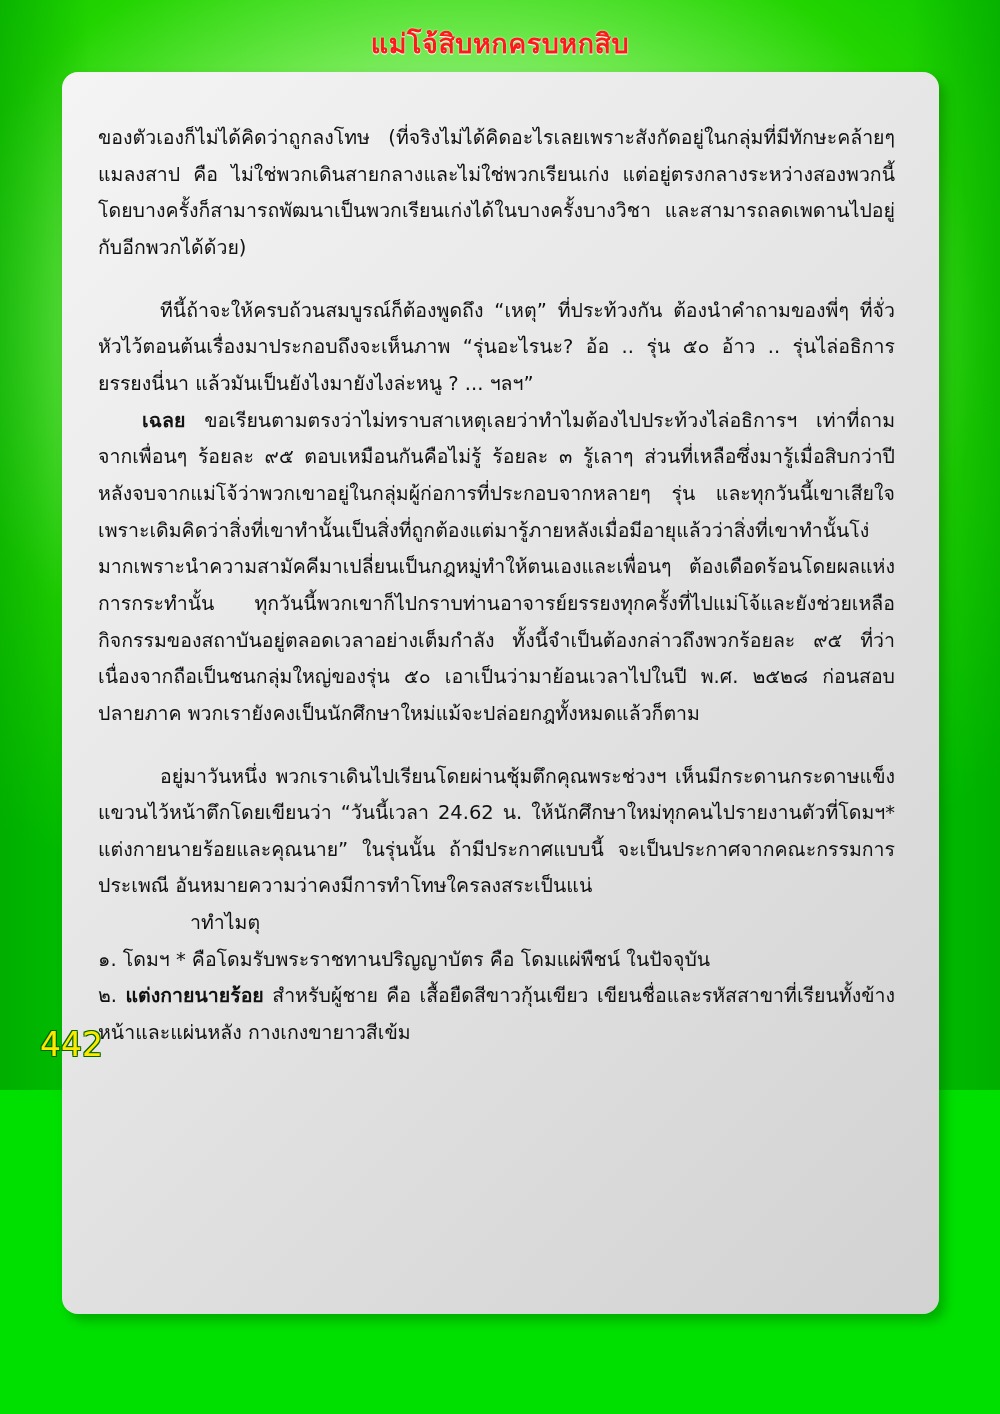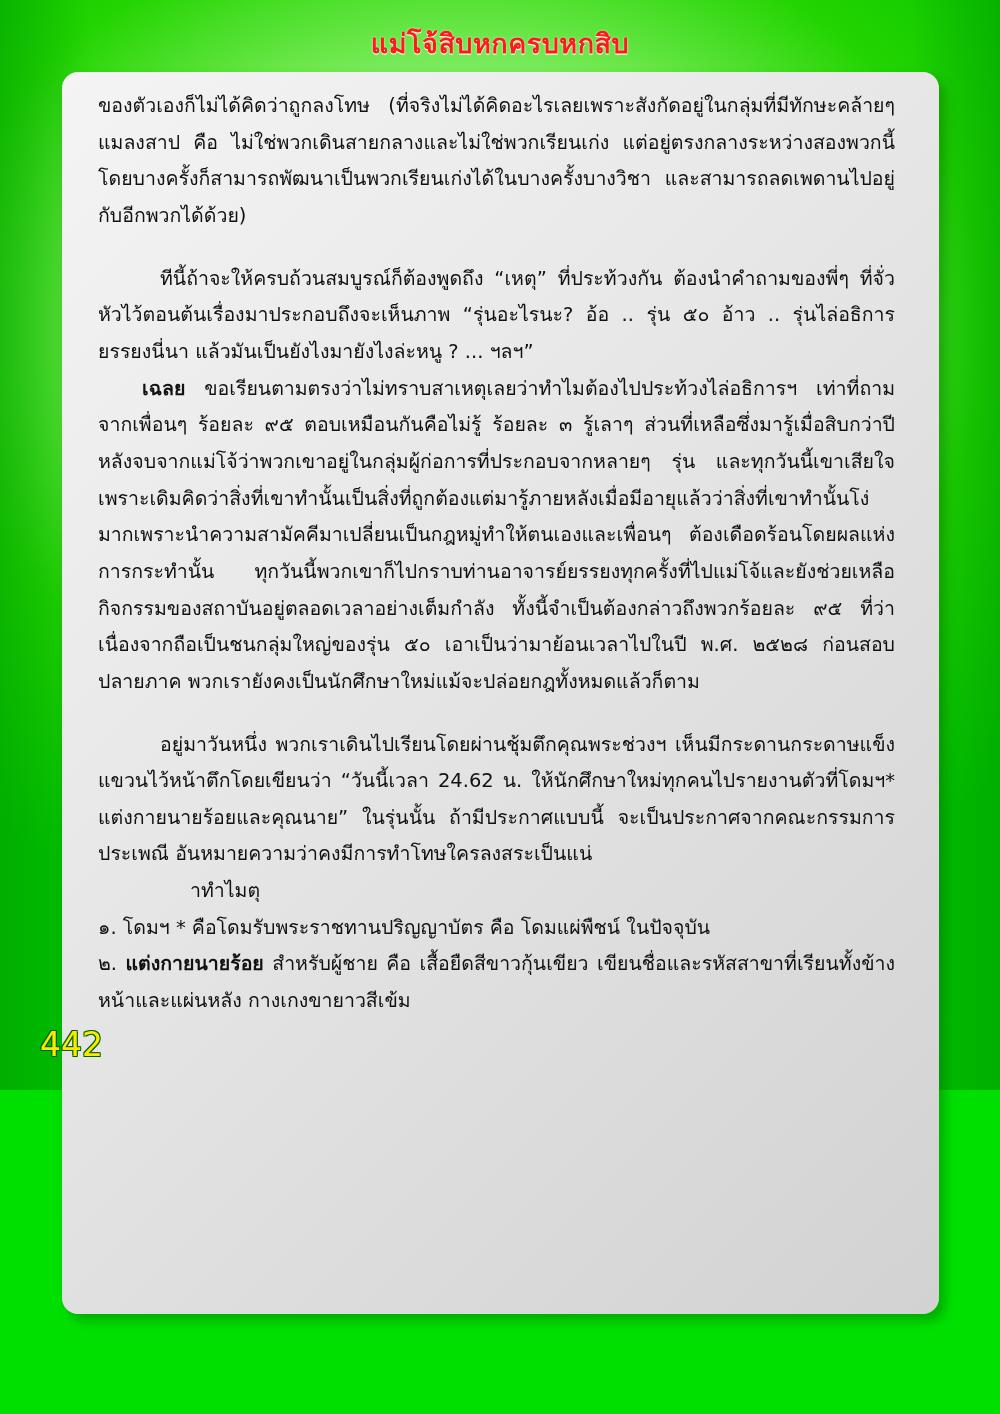--- a/index.html
+++ b/index.html
@@ -46,21 +46,21 @@
     position: absolute;
     left: 62px;
     top: 72px;
     width: 877px;
     height: 1242px;
     background: linear-gradient(135deg, #f4f4f4 0%, #e9e9e9 35%, #dedede 65%, #d2d2d2 100%);
     border-radius: 16px 16px 16px 16px;
     box-shadow: 6px 7px 11px rgba(0,80,0,0.35);
     z-index: 3;
     box-sizing: border-box;
-    padding: 16px 44px 20px 36px;
+    padding: 48px 44px 20px 36px;
   }
   .body-text {
     font-size: 19.5px;
     line-height: 1.88;
     color: #111;
     text-align: justify;
     text-justify: inter-word;
   }
   .p {
     margin: 0 0 0 0;

